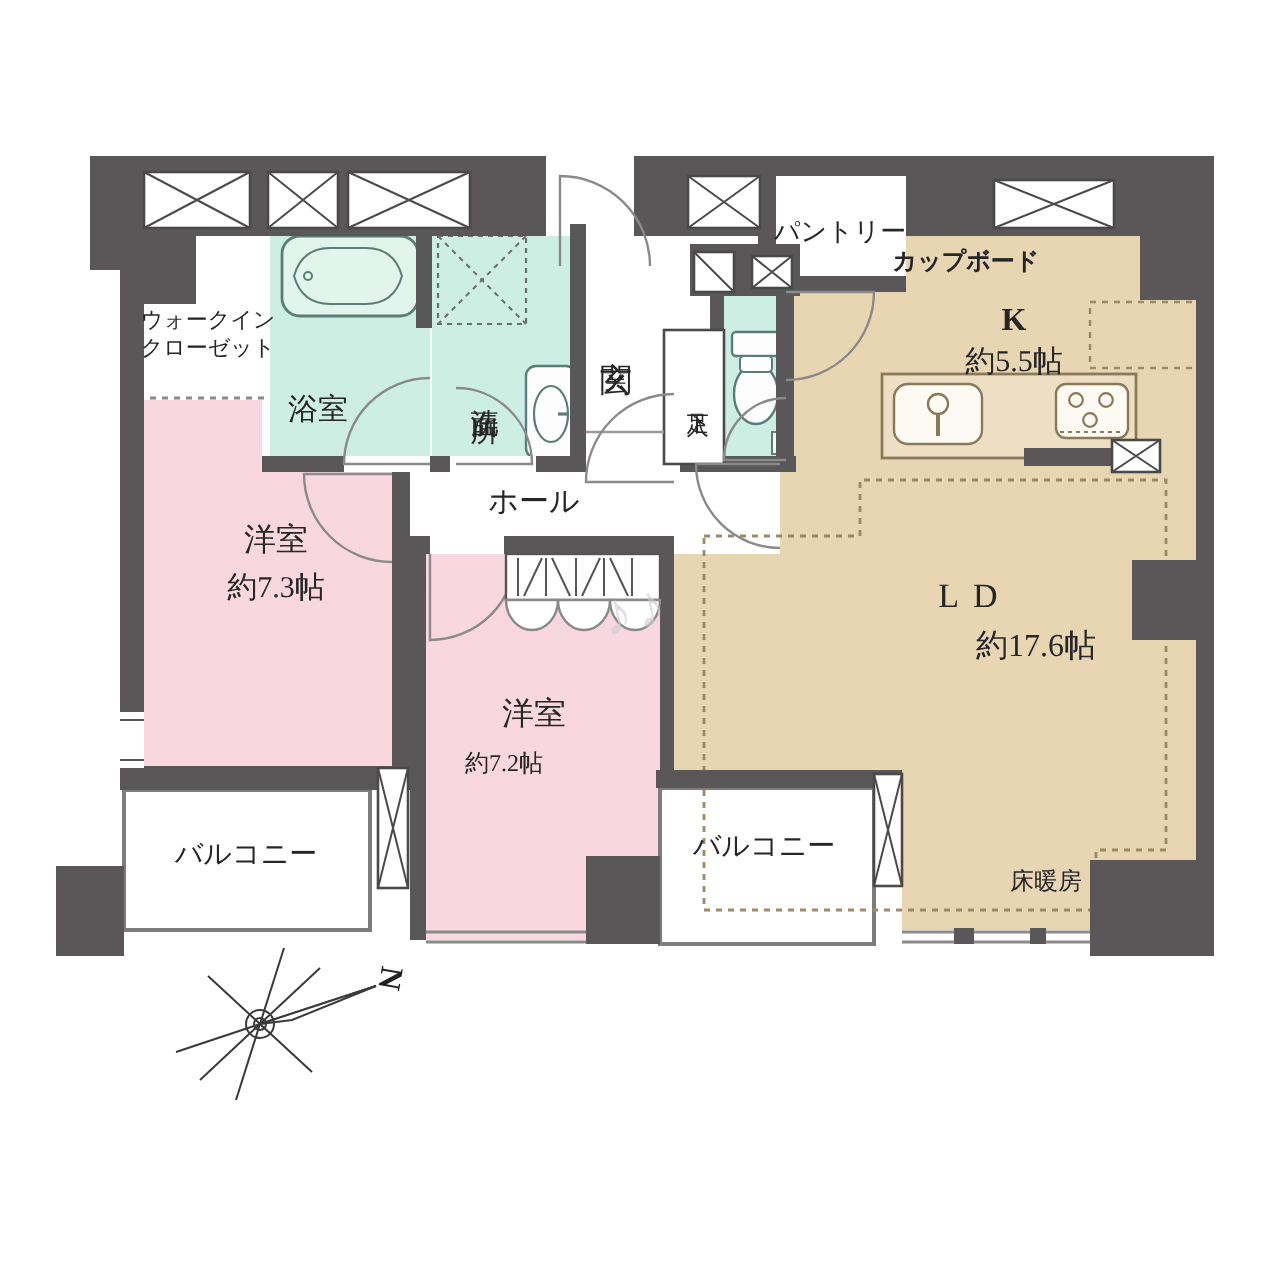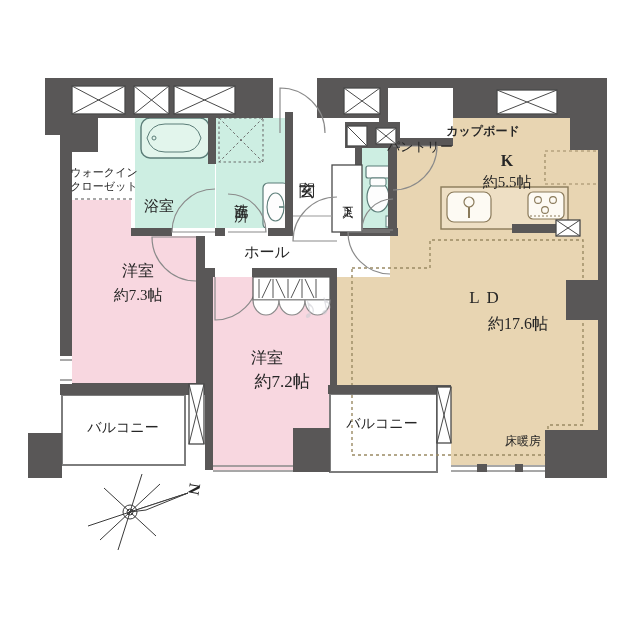--- a/index.html
+++ b/index.html
@@ -209,35 +209,35 @@
     <line x1="130" y1="512" x2="160" y2="484"></line>
     <line x1="130" y1="512" x2="100" y2="540"></line>
     <line x1="130" y1="512" x2="104" y2="488"></line>
     <line x1="130" y1="512" x2="156" y2="536"></line>
     <polygon points="130,512 188,493 146,510" fill="#fff" stroke="#3a3a3a"></polygon>
     <circle cx="130" cy="512" r="7"></circle>
     <circle cx="130" cy="512" r="3"></circle>
   </g>
 </svg>
 
-<div class="lbl" style="left:104px;top:180px;font-size:11px;">ウォークイン
+<div class="lbl" style="left:104px;top:168px;font-size:11px;">ウォークイン
 クローゼット</div>
 <div class="lbl" style="left:159px;top:206px;font-size:15px;">浴室</div>
 <div class="lbl v" style="left:241px;top:196px;font-size:14px;">洗面所</div>
 <div class="lbl v" style="left:307px;top:170px;font-size:16px;">玄関</div>
 <div class="lbl v" style="left:347px;top:198px;font-size:11px;letter-spacing:0;">下足入</div>
-<div class="lbl" style="left:420px;top:116px;font-size:13px;margin-top:31px;">パントリー</div>
+<div class="lbl" style="left:420px;top:116px;font-size:13px;">パントリー</div>
 <div class="lbl" style="left:483px;top:131px;font-size:12px;font-weight:bold;">カップボード</div>
 <div class="lbl" style="left:507px;top:161px;font-size:16px;font-weight:bold;">K</div>
 <div class="lbl" style="left:507px;top:182px;font-size:15px;">約5.5帖</div>
 <div class="lbl" style="left:267px;top:252px;font-size:15px;">ホール</div>
 <div class="lbl" style="left:138px;top:271px;font-size:16px;">洋室</div>
 <div class="lbl" style="left:138px;top:295px;font-size:15px;">約7.3帖</div>
 <div class="lbl" style="left:267px;top:358px;font-size:16px;">洋室</div>
-<div class="lbl" style="left:282px;top:382px;font-size:17px;">約7.2帖</div>
+<div class="lbl" style="left:252px;top:382px;font-size:12px;">約7.2帖</div>
 <div class="lbl" style="left:484px;top:298px;font-size:17px;letter-spacing:7px;padding-left:7px;">LD</div>
 <div class="lbl" style="left:482px;top:324px;font-size:16px;margin-left:36px;">約17.6帖</div>
 <div class="lbl" style="left:123px;top:428px;font-size:14px;">バルコニー</div>
 <div class="lbl" style="left:382px;top:424px;font-size:14px;">バルコニー</div>
 <div class="lbl" style="left:523px;top:441px;font-size:12px;">床暖房</div>
 
 <div class="north">N</div>
 
 <div class="wm">
   <span class="note">♪♪</span>

